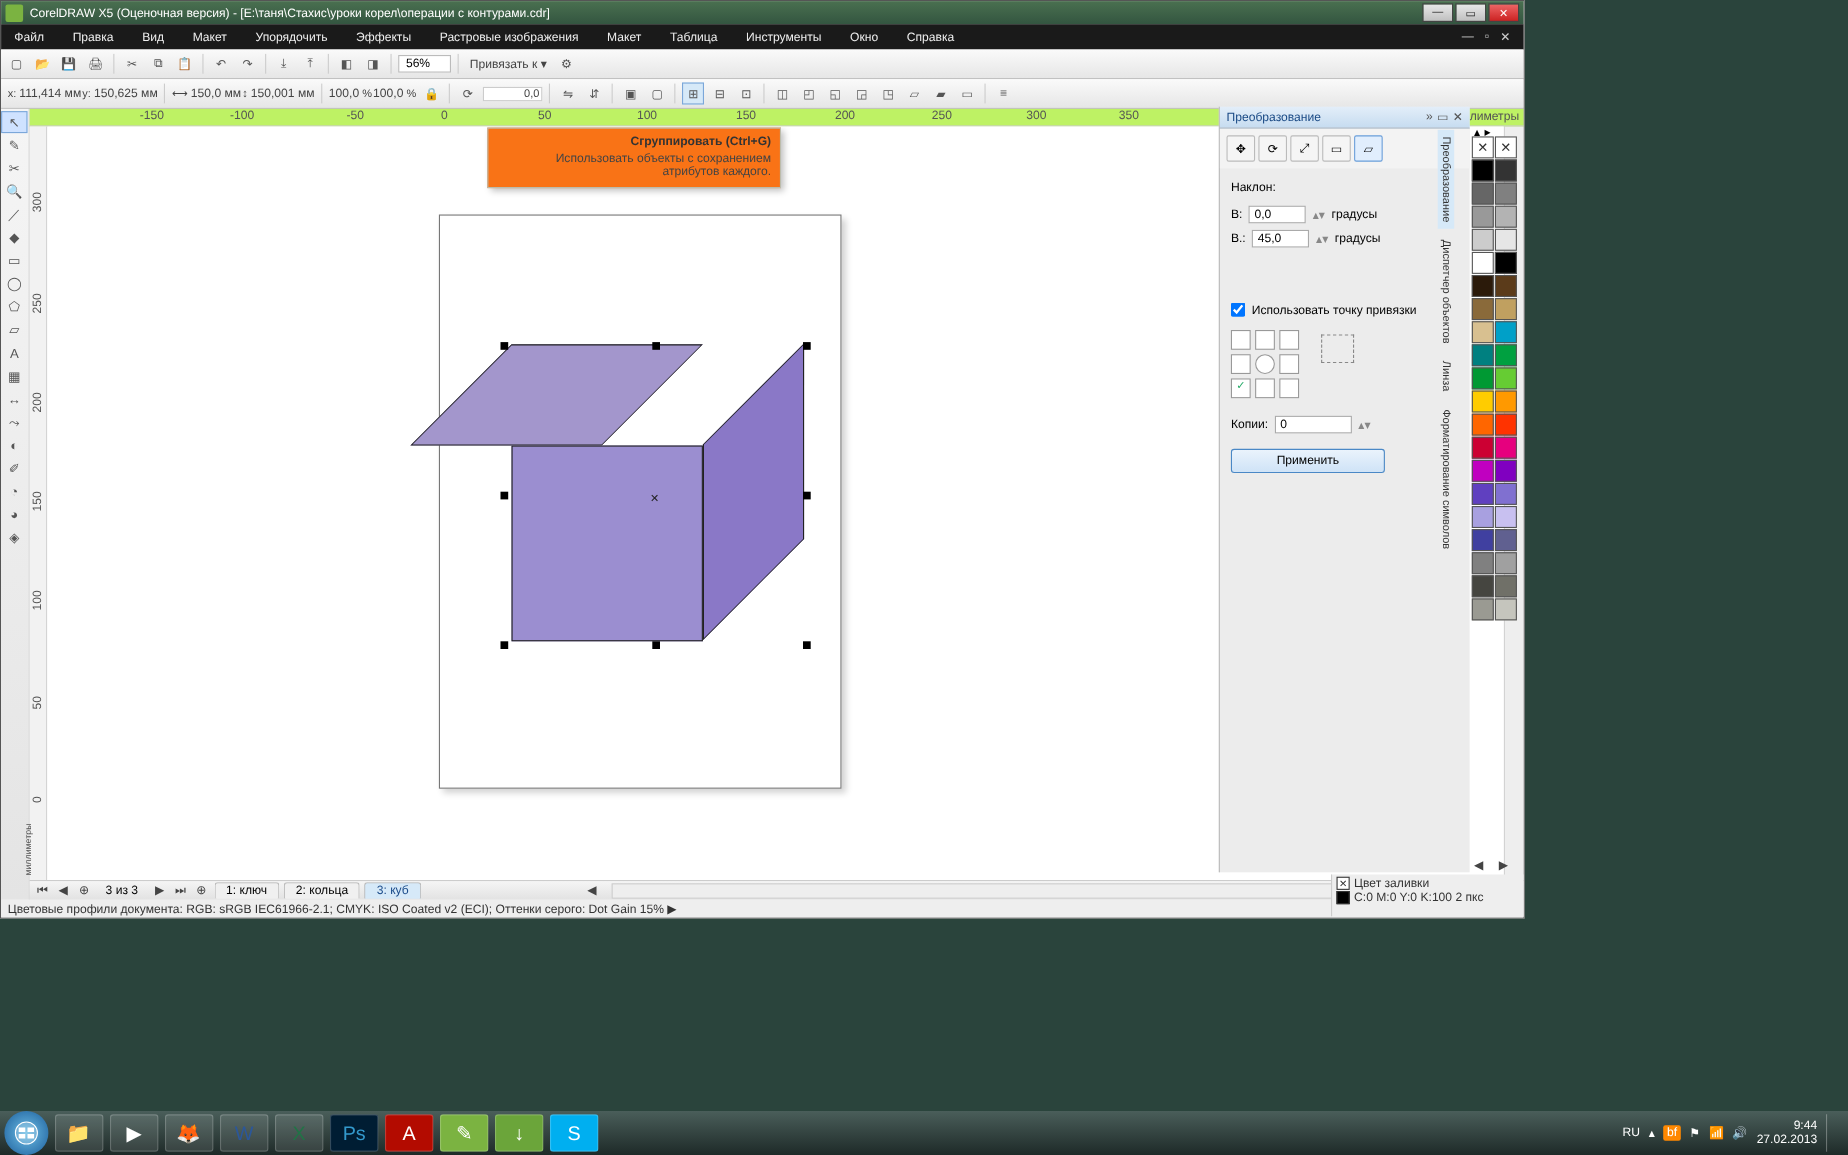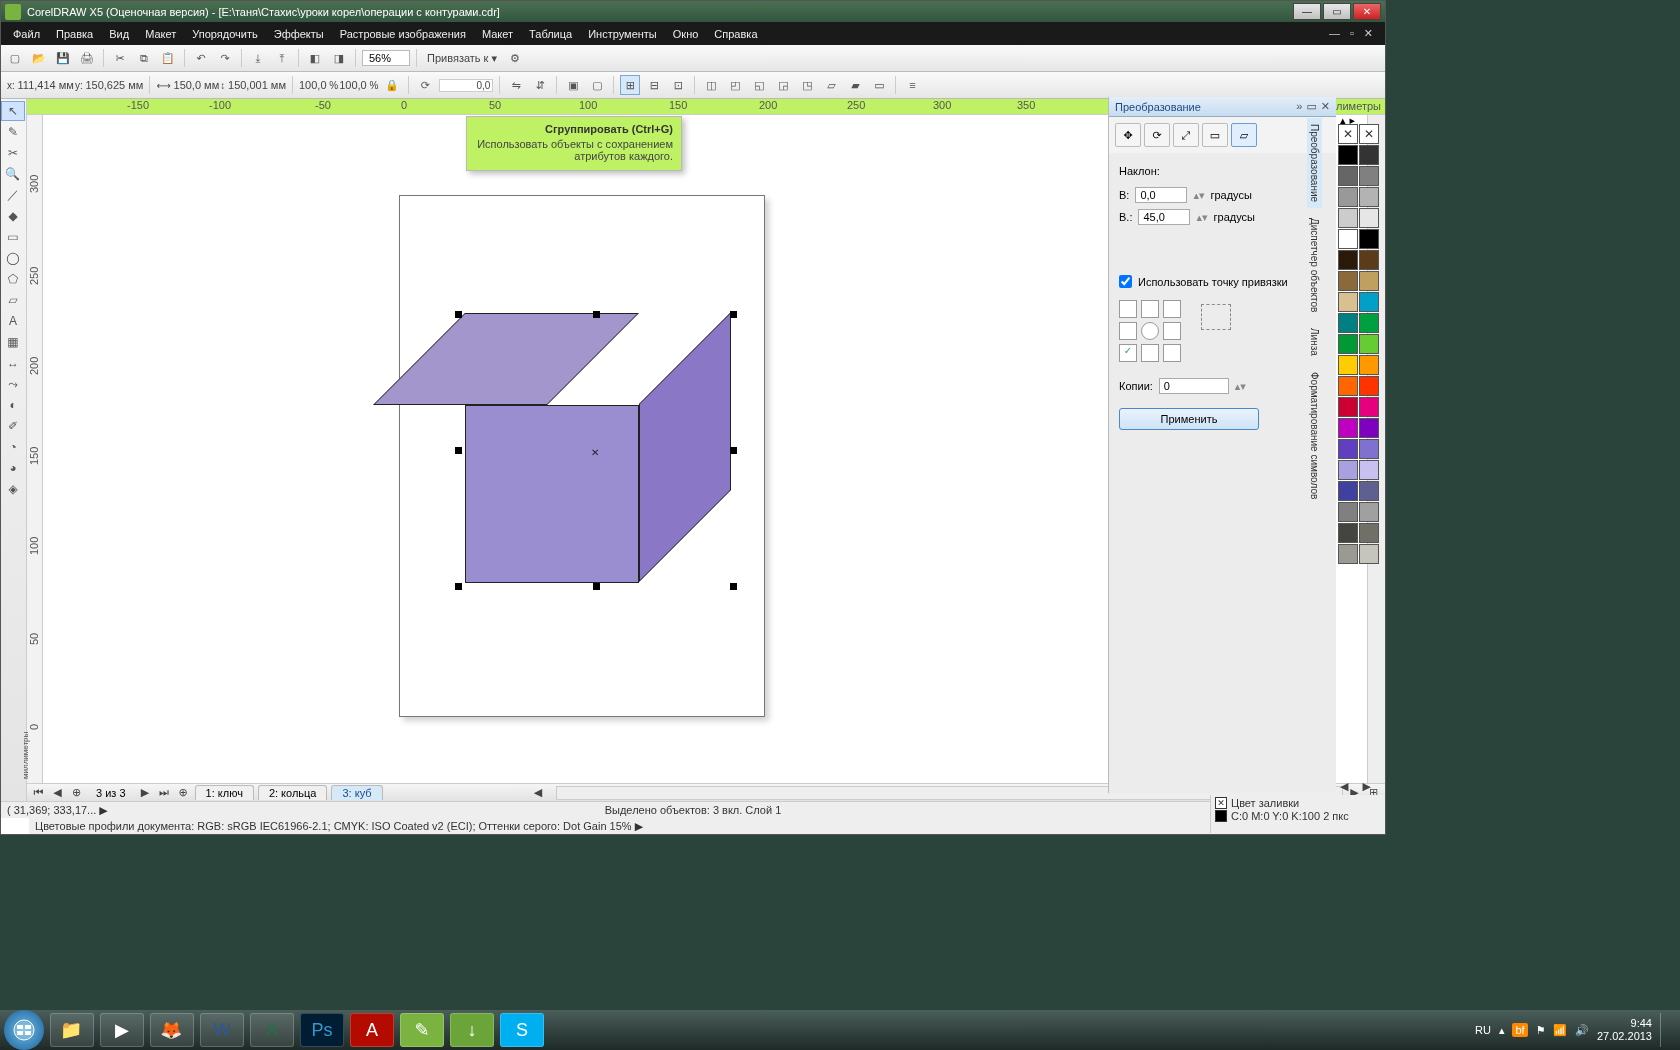--- a/index.html
+++ b/index.html
@@ -3,21 +3,21 @@
 <meta charset="utf-8">
 <style>
 * { margin: 0; padding: 0; box-sizing: border-box; font-family: Tahoma, Arial, sans-serif; font-size: 11px; }
 body { width: 1680px; height: 1050px; overflow: hidden; background: #2a443c; position: relative; }
 .app-window { position: absolute; left: 0; top: 0; width: 1386px; height: 835px; background: #fff; display: flex; flex-direction: column; border: 1px solid #555; text-align: right; }
 .title-bar { height: 21px; background: linear-gradient(#4a7050,#335540); display: flex; align-items: center; padding: 0 4px; color: #fff; font-size: 12px; }
 .title-bar .logo { width: 16px; height: 16px; background: #7bb341; border-radius: 2px; margin-right: 6px; }
 .title-bar .buttons { margin-left: auto; display: flex; gap: 2px; }
 .title-bar .btn { width: 28px; height: 17px; background: linear-gradient(#e8e8e8,#c0c0c0); border: 1px solid #444; display: flex; align-items: center; justify-content: center; font-size: 10px; color: #222; }
 .title-bar .btn.close { background: linear-gradient(#e66,#c22); color: #fff; }
-.menu-bar { height: 23px; background: #1a1a1a; display: flex; align-items: center; padding: 0 4px; gap: 0; }
+.menu-bar { height: 23px; background: #1a1a1a; display: flex; align-items: center; padding: 0 4px; gap: 10px; }
 .menu-bar .item { color: #eee; padding: 2px 8px; cursor: pointer; }
 .menu-bar .doc-controls { margin-left: auto; display: flex; gap: 10px; color: #ccc; padding-right: 8px; }
 .toolbar1 { height: 27px; background: linear-gradient(#fafafa,#e6e6e6); border-bottom: 1px solid #bbb; display: flex; align-items: center; padding: 0 4px; gap: 4px; }
 .toolbar1 .sep { width: 1px; height: 18px; background: #ccc; margin: 0 2px; }
 .toolbar1 .ico { width: 20px; height: 20px; display: flex; align-items: center; justify-content: center; color: #555; }
 .toolbar1 .zoom { border: 1px solid #bbb; background: #fff; padding: 1px 18px 1px 6px; }
 .toolbar1 .snap { padding: 2px 4px; color: #444; }
 .prop-bar { height: 27px; background: linear-gradient(#fafafa,#e6e6e6); border-bottom: 1px solid #bbb; display: flex; align-items: center; padding: 0 6px; gap: 4px; color: #444; }
 .prop-bar .lbl { font-size: 10px; }
 .prop-bar .coordblock { display: flex; gap: 1px; font-size: 10px; }
@@ -35,32 +35,32 @@
 .canvas-row { flex: 1; display: flex; min-height: 0; }
 .ruler-left { width: 16px; background: #f2f2f2; border-right: 1px solid #ccc; position: relative; font-size: 9px; color: #555; }
 .ruler-left .tick-label { position: absolute; left: 1px; transform: rotate(-90deg); transform-origin: left top; }
 .ruler-left .unit { position: absolute; left: 3px; bottom: 4px; transform: rotate(-90deg); transform-origin: left bottom; font-size: 8px; white-space: nowrap; }
 .canvas { flex: 1; background: #fff; position: relative; overflow: hidden; }
 .page { position: absolute; left: 356px; top: 80px; width: 366px; height: 522px; background: #fff; border: 1px solid #777; box-shadow: 4px 4px 6px rgba(0,0,0,.18); }
 .cube-top { position: absolute; left: 422px; top: 198px; width: 174px; height: 92px; background: #a396cc; border: 1px solid #222; transform: skewX(-45deg); transform-origin: top left; }
 .cube-front { position: absolute; left: 422px; top: 290px; width: 174px; height: 178px; background: #9b8ed0; border: 1px solid #222; }
 .cube-right { position: absolute; left: 596px; top: 289px; width: 92px; height: 178px; background: #8a78c7; border: 1px solid #222; transform: skewY(-45deg); transform-origin: top left; }
 .handle { position: absolute; width: 7px; height: 7px; background: #000; }
-.tooltip { position: absolute; left: 423px; top: 1px; width: 216px; background: #bef264; border: 1px solid #bcbcac; padding: 6px 8px 8px; box-shadow: 3px 3px 6px rgba(0,0,0,.25); z-index: 20; }
+.tooltip { position: absolute; left: 400px; top: 1px; width: 267px; background: #f97316; border: 1px solid #bcbcac; padding: 6px 8px 8px; box-shadow: 3px 3px 6px rgba(0,0,0,.25); z-index: 20; }
 .tooltip .tt { font-weight: bold; color: #333; margin-bottom: 3px; }
 .tooltip .td { color: #444; }
 .vscroll { width: 18px; background: #eee; border-left: 1px solid #ccc; }
 .nav-bar { height: 18px; background: linear-gradient(#f5f5f5,#e2e2e2); border-top: 1px solid #ccc; display: flex; align-items: center; padding: 0 4px; gap: 4px; font-size: 11px; }
 .nav-bar .nav-btn { width: 15px; height: 15px; display: flex; align-items: center; justify-content: center; color: #444; }
 .nav-bar .tab { padding: 1px 10px; border: 1px solid #bbb; border-bottom: none; border-radius: 3px 3px 0 0; background: #f0f0f0; }
 .nav-bar .tab.active { background: #d6e9f8; color: #1a4b8a; }
 .hscroll-track { flex: 1; height: 14px; background: #eee; border: 1px solid #ccc; margin-left: 6px; }
 .status1 { height: 17px; background: #eee; border-top: 1px solid #ccc; display: flex; align-items: center; padding: 0 6px; color: #333; }
 .status1 .mid { position: absolute; left: 50%; transform: translateX(-50%); }
-.status2 { height: 16px; background: #eee; display: flex; align-items: center; padding: 0 6px; color: #333; margin-left: 28px; }
+.status2 { height: 16px; background: #eee; display: flex; align-items: center; padding: 0 6px; color: #333; }
 .docker { position: absolute; left: 1108px; top: 97px; width: 228px; height: 696px; background: #ececec; border-left: 1px solid #bbb; }
 .docker .dtitle { height: 20px; background: linear-gradient(#e3eef9,#c6dcf0); display: flex; align-items: center; padding: 0 6px; color: #1a4a85; border-bottom: 1px solid #9ab; }
 .docker .dtitle .ctrls { margin-left: auto; display: flex; gap: 4px; color: #555; }
 .docker .mode-row { display: flex; gap: 3px; padding: 6px; background: #f3f3f3; }
 .docker .mode-btn { width: 26px; height: 24px; border: 1px solid #bbb; background: #f5f5f5; border-radius: 2px; display: flex; align-items: center; justify-content: center; }
 .docker .mode-btn.active { border-color: #6a9ed9; background: #e1eefd; }
 .docker .body { padding: 6px 10px; }
 .docker .row { display: flex; align-items: center; gap: 6px; margin: 6px 0; }
 .docker .inp { border: 1px solid #aaa; background: #fff; padding: 1px 4px; width: 52px; }
 .docker .anchor-grid { display: inline-grid; grid-template-columns: repeat(3,18px); grid-template-rows: repeat(3,18px); gap: 4px; margin-top: 6px; }
@@ -275,24 +275,20 @@
         <div class="tab active">3: куб</div>
         <div style="width:140px"></div>
         <div class="nav-btn">◀</div>
         <div class="hscroll-track"></div>
         <div class="nav-btn">▶</div>
         <div class="nav-btn">⊞</div>
       </div>
     </div>
   </div>
 
-  <div class="status1" style="position:relative">
-    <span>( 31,369; 333,17... ▶</span>
-    <span class="mid">Выделено объектов: 3 вкл. Слой 1</span>
-  </div>
   <div class="status2">
     <span>Цветовые профили документа: RGB: sRGB IEC61966-2.1; CMYK: ISO Coated v2 (ECI); Оттенки серого: Dot Gain 15% ▶</span>
   </div>
 </div>
 
 <div class="docker">
   <div class="dtitle">
     <span>Преобразование</span>
     <span class="ctrls">
       <span>»</span>

